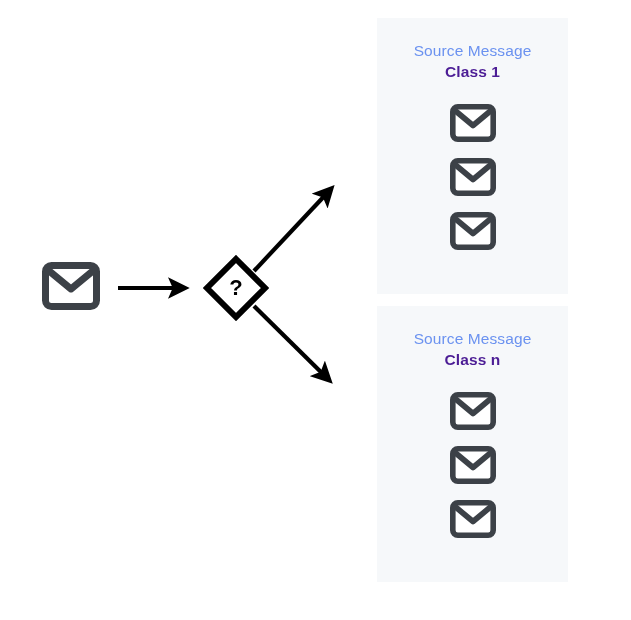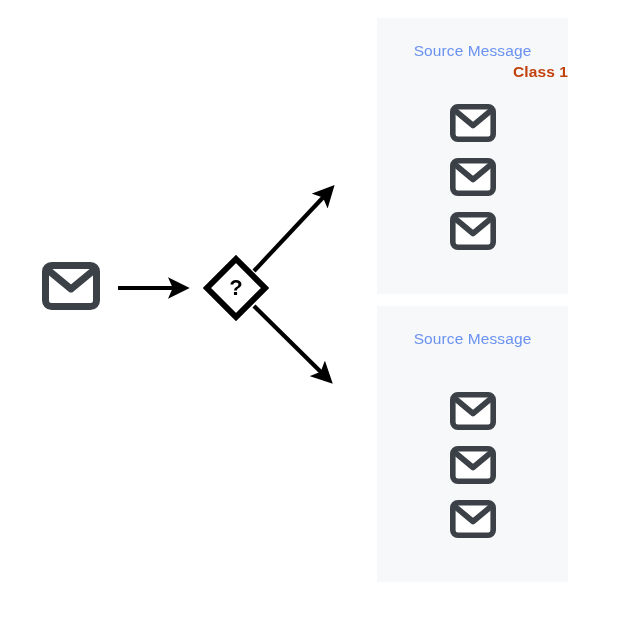--- a/index.html
+++ b/index.html
@@ -87,24 +87,23 @@
     font-size: 15.5px;
     color: #6b92f0;
     letter-spacing: 0.1px;
     line-height: 20px;
     margin-top: 8px;
   }
   .panel-subtitle {
     display: block;
     font-size: 15.5px;
     font-weight: bold;
-    color: #c2410c;
+    color: #4c1d95;
     letter-spacing: 0.1px;
     line-height: 22px;
-    text-align: right;
   }
 
   .panel-messages {
     position: absolute;
     left: 0;
     top: 86px;
     width: 191px;
   }
   .panel-message {
     width: 46px;
@@ -169,20 +168,21 @@
           <rect x="2.8" y="2.8" width="40.4" height="32.4" rx="5" ry="5" fill="#ffffff" stroke="#3c4147" stroke-width="5.6"></rect>
           <path d="M5 6.5 L23 21.5 L41 6.5" fill="none" stroke="#3c4147" stroke-width="5.6" stroke-linecap="round" stroke-linejoin="round"></path>
         </svg>
       </div>
     </div>
   </div>
 
   <div class="class-panel" id="panel-1">
     <div class="panel-heading">
       <span class="panel-title">Source Message</span>
+      <span class="panel-subtitle">Class n</span>
     </div>
     <div class="panel-messages">
       <div class="panel-message">
         <svg viewBox="0 0 46 38" width="46" height="38" aria-hidden="true">
           <rect x="2.8" y="2.8" width="40.4" height="32.4" rx="5" ry="5" fill="#ffffff" stroke="#3c4147" stroke-width="5.6"></rect>
           <path d="M5 6.5 L23 21.5 L41 6.5" fill="none" stroke="#3c4147" stroke-width="5.6" stroke-linecap="round" stroke-linejoin="round"></path>
         </svg>
       </div>
       <div class="panel-message">
         <svg viewBox="0 0 46 38" width="46" height="38" aria-hidden="true">

